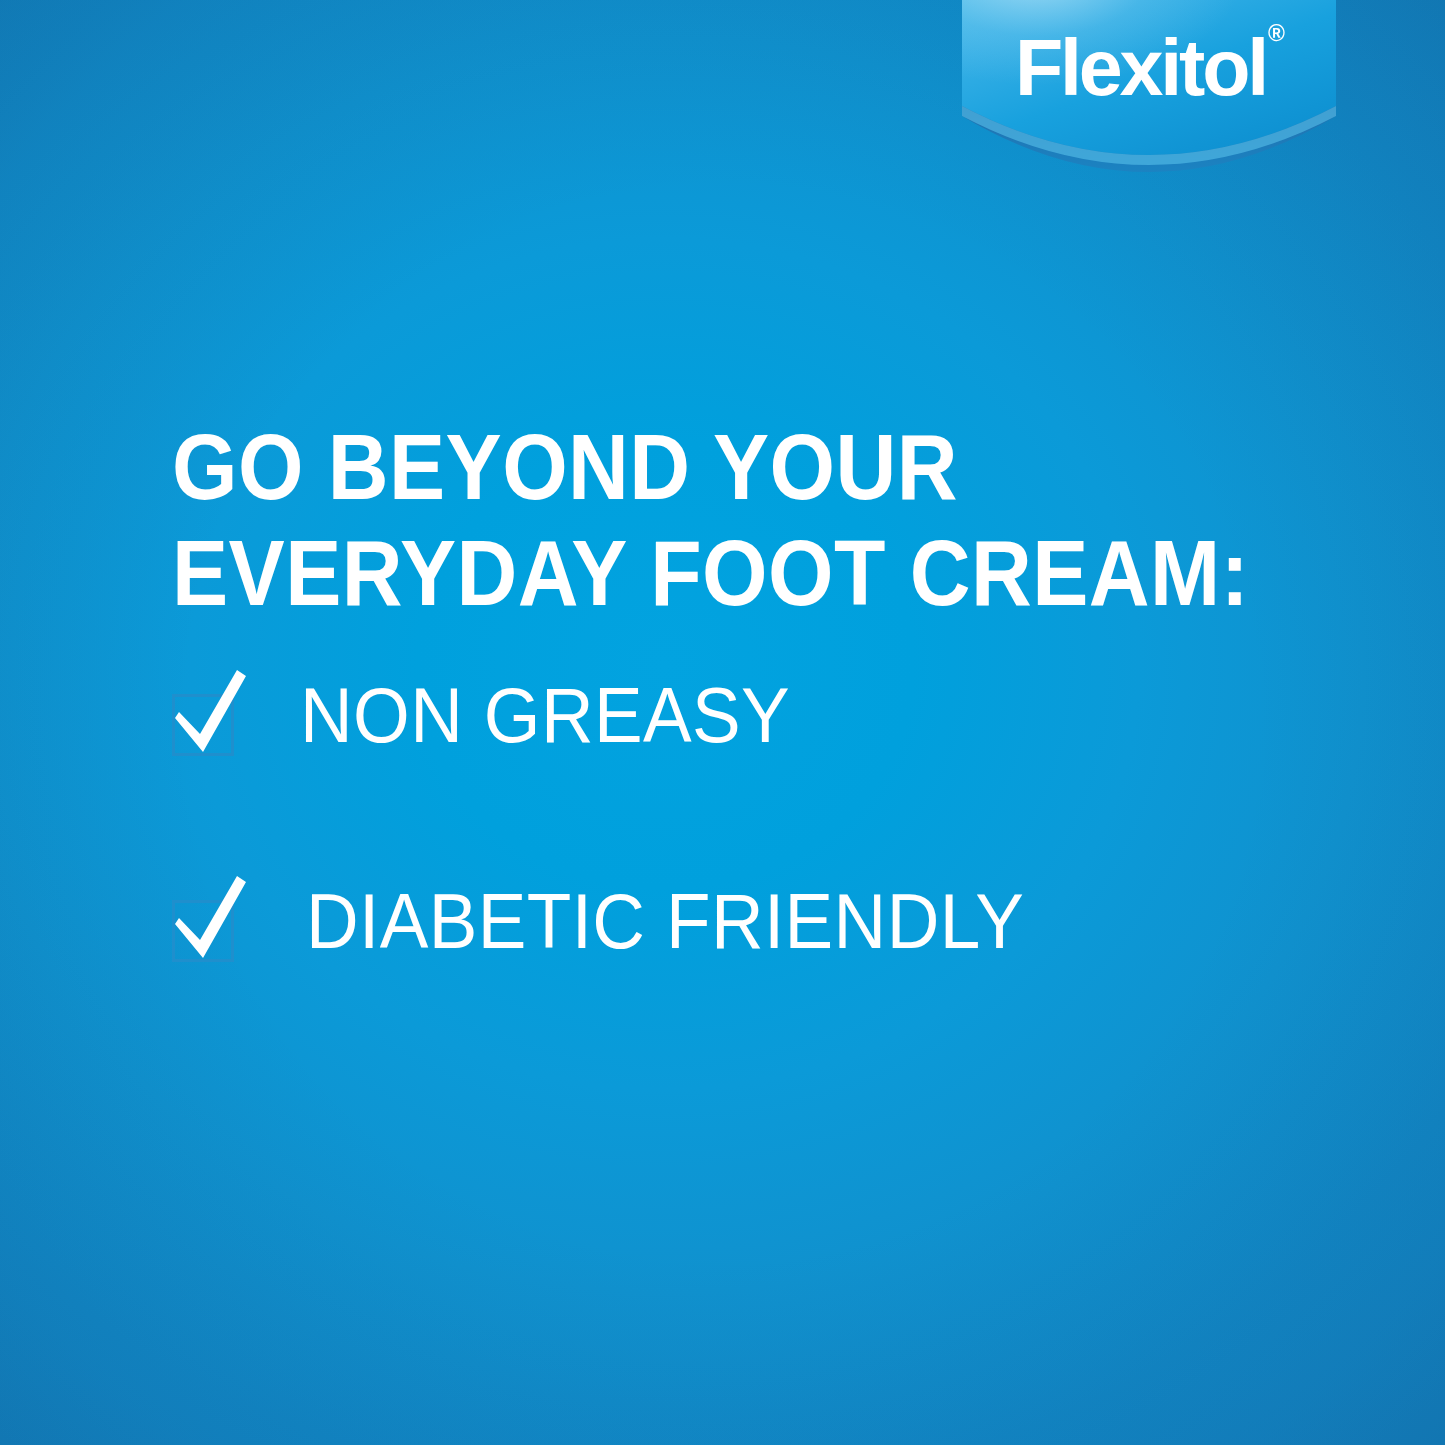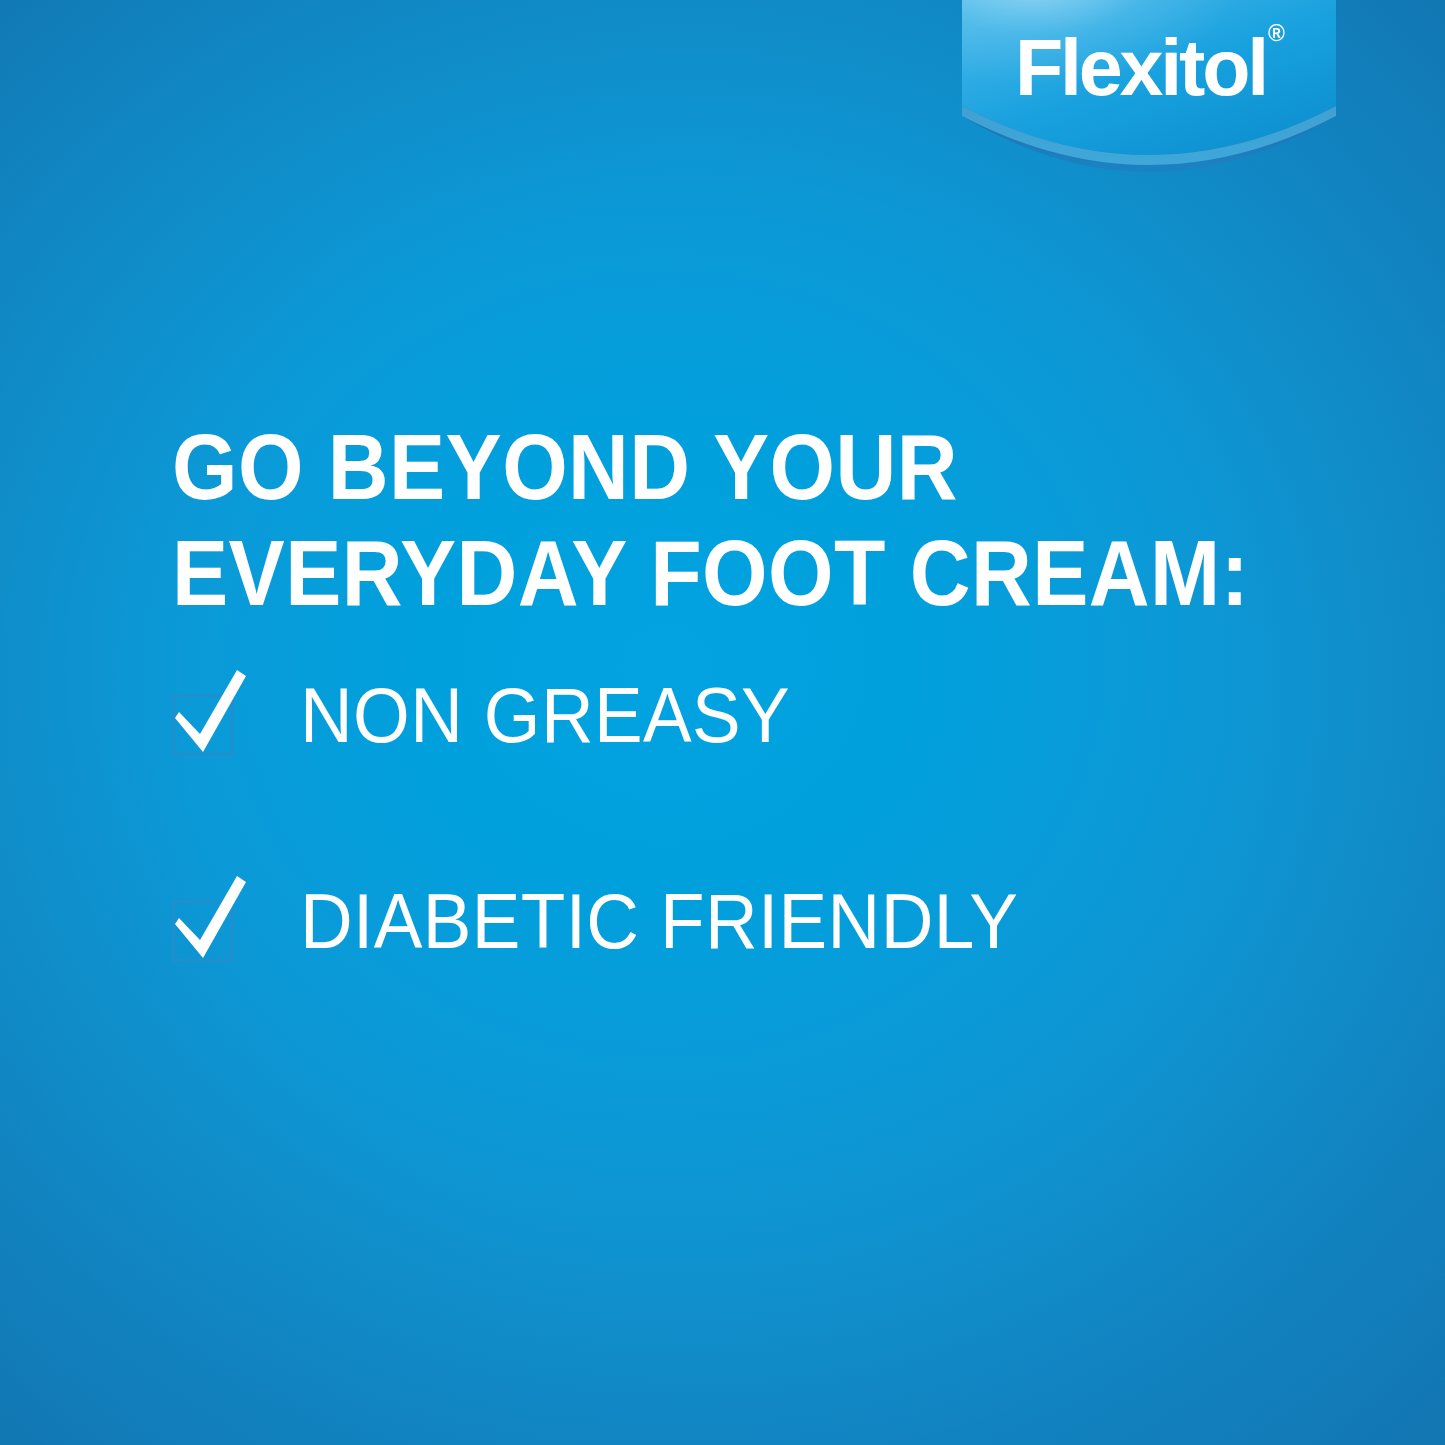--- a/index.html
+++ b/index.html
@@ -109,21 +109,21 @@
   }
   .benefit {
     position: relative;
     display: flex;
     align-items: flex-start;
   }
   .benefit + .benefit { margin-top: 16px; }
 
   .bullet-1 { height: 284px; }
   .bullet-2 { height: 190px; }
-  .bullet-3 { height: 120px; }
+  .bullet-3 { height: 120px; gap: 6px; }
 
   .checkbox {
     position: relative;
     flex: 0 0 auto;
     width: 62px;
     height: 62px;
     margin-top: 26px;
   }
   .checkbox .box {
     position: absolute;

